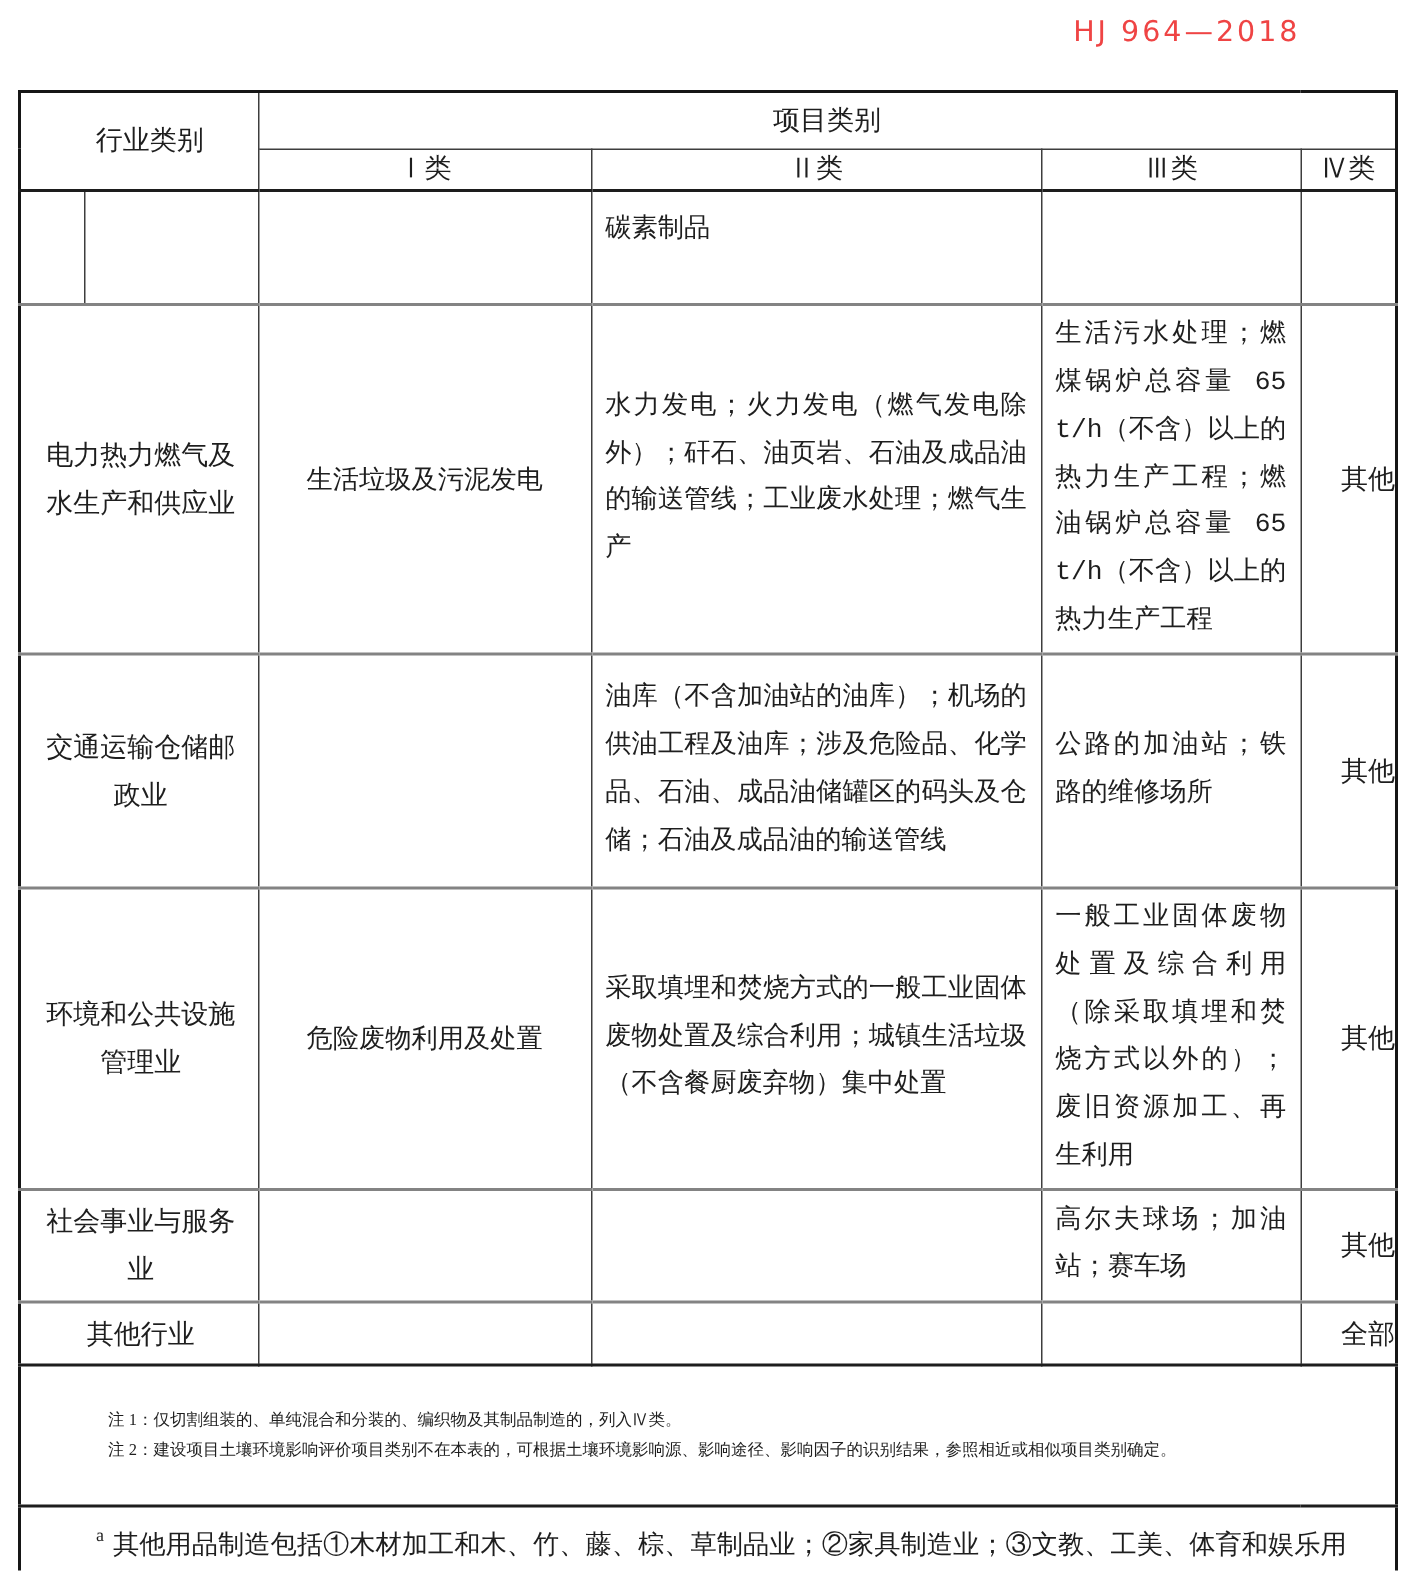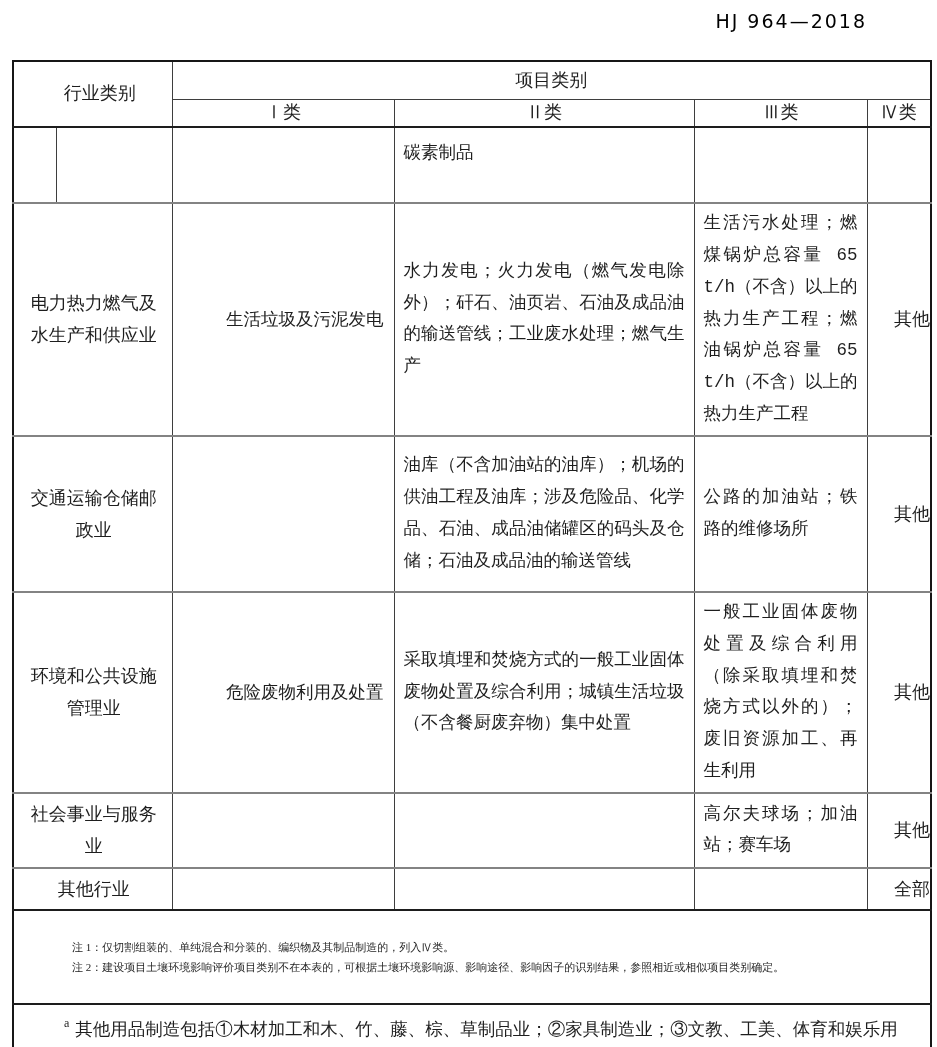--- a/index.html
+++ b/index.html
@@ -10,21 +10,21 @@
     font-family: "Liberation Serif", serif;
     position: relative;
     overflow: hidden;
   }
   .doc-code {
     position: absolute;
     top: 10px; right: 70px;
     font-family: "DejaVu Sans", sans-serif;
     font-size: 19px;
     letter-spacing: 2px;
-    color: #000000;
+    color: #ef4444;
   }
   table.main {
     position: absolute;
     left: 12px; top: 60px;
     width: 918px;
     border-collapse: collapse;
     table-layout: fixed;
     border: 2px solid #161616;
   }
   .main th, .main td {
@@ -43,21 +43,21 @@
   .main th.industry-head { border-bottom: 2px solid #1d1d1d; padding-left: 14px; }
   .main tbody tr.body > td { border-top: 2px solid #838383; }
   .main tbody tr.first-body > td { border-top: 2px solid #1d1d1d; }
 
   td.industry {
     text-align: center;
     font-size: 18px;
     line-height: 1.8;
     padding: 4px 10px 4px 12px;
   }
-  td.c1 { text-align: right; font-size: 17.5px; line-height: 1.8; padding: 4px 10px; }
+  td.c1 { text-align: center; font-size: 17.5px; line-height: 1.8; padding: 4px 10px; }
   td.c2, td.c3 {
     text-align: justify;
     font-size: 17.5px;
     line-height: 1.82;
     padding: 4px 9px;
     font-family: Liberation Mono, monospace;
   }
   td.c4 { text-align: right; font-size: 18px; line-height: 1.6; }
   td.top-align { vertical-align: top; padding-top: 10px; }
 

